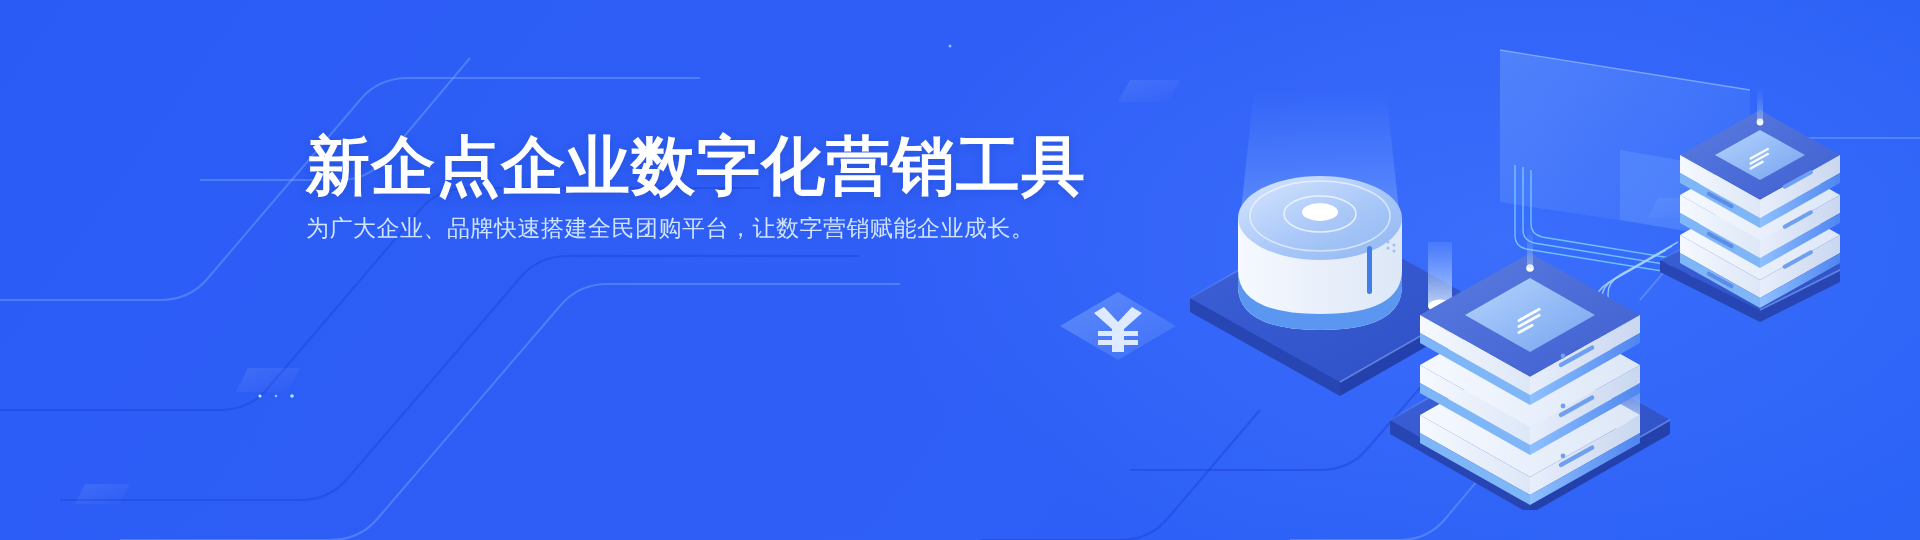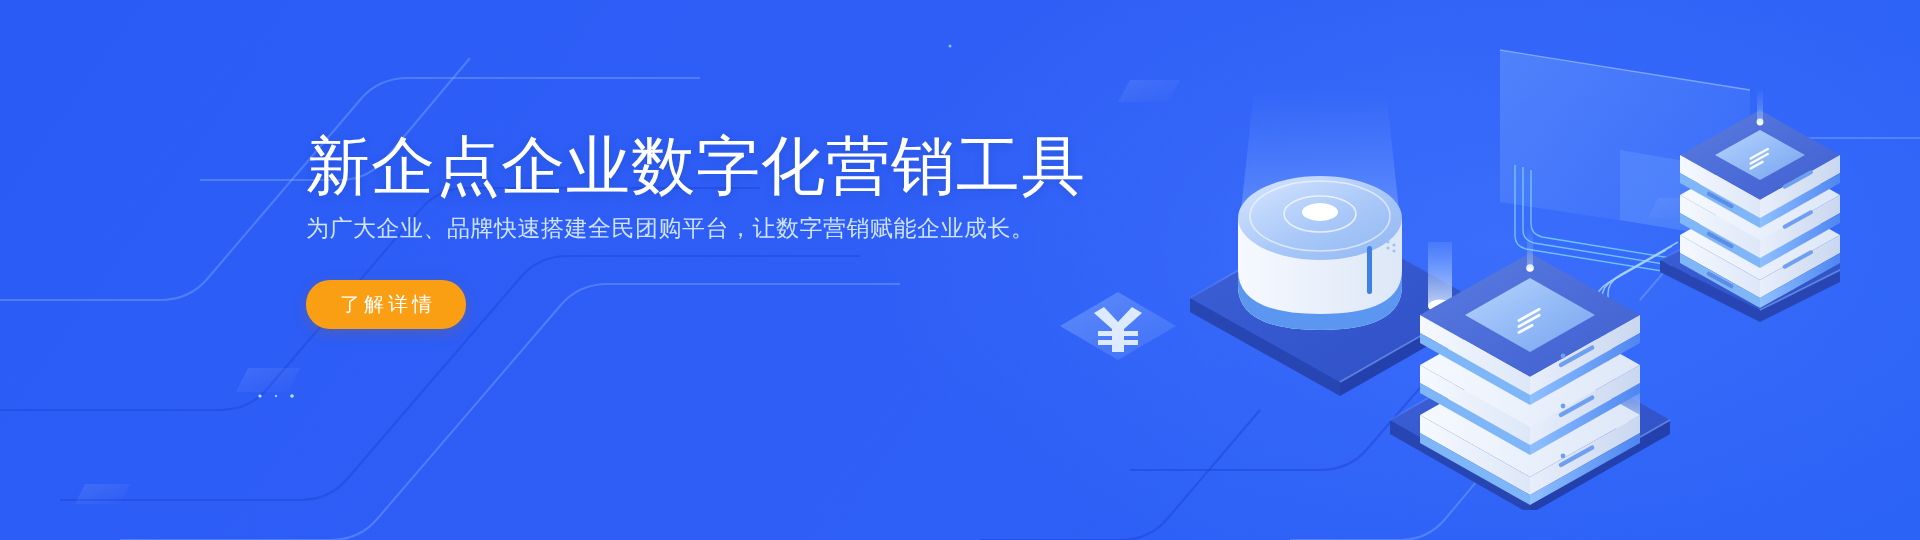--- a/index.html
+++ b/index.html
@@ -24,21 +24,21 @@
 
   
   .content {
     position:absolute;
     left:306px; top:132px;
     width:760px;
   }
   .headline {
     font-size:64px;
     line-height:1.08;
-    font-weight:normal;
+    font-weight:bold;
     color:#ffffff;
     letter-spacing:1px;
     white-space:nowrap;
     text-shadow:0 2px 10px rgba(10,40,120,.18);
   }
   .subtitle {
     margin-top:10px;
     font-size:23px;
     line-height:1.5;
     color:#cfe4ff;
@@ -128,23 +128,20 @@
         <circle cx="214" cy="664" r="1.4" opacity=".8"></circle>
         <circle cx="238" cy="664" r="1.6" opacity=".75"></circle>
         <circle cx="950" cy="46" r="1.5" opacity=".6"></circle>
       </g>
     </svg>
   </div>
 
   <div class="content">
     <h1 class="headline">新企点企业数字化营销工具</h1>
     <p class="subtitle">为广大企业、品牌快速搭建全民团购平台，让数字营销赋能企业成长。</p>
-    <div class="cta-wrap">
-      <button class="cta">了解详情</button>
-    </div>
   </div>
 
   <div class="illustration">
     <svg viewBox="0 0 780 480" xmlns="http://www.w3.org/2000/svg">
       <defs>
         <linearGradient id="platTop" x1="0" y1="0" x2="1" y2="1">
           <stop offset="0%" stop-color="#3e61d8"></stop>
           <stop offset="100%" stop-color="#2e4fc4"></stop>
         </linearGradient>
         <linearGradient id="platEdge" x1="0" y1="0" x2="0" y2="1">

